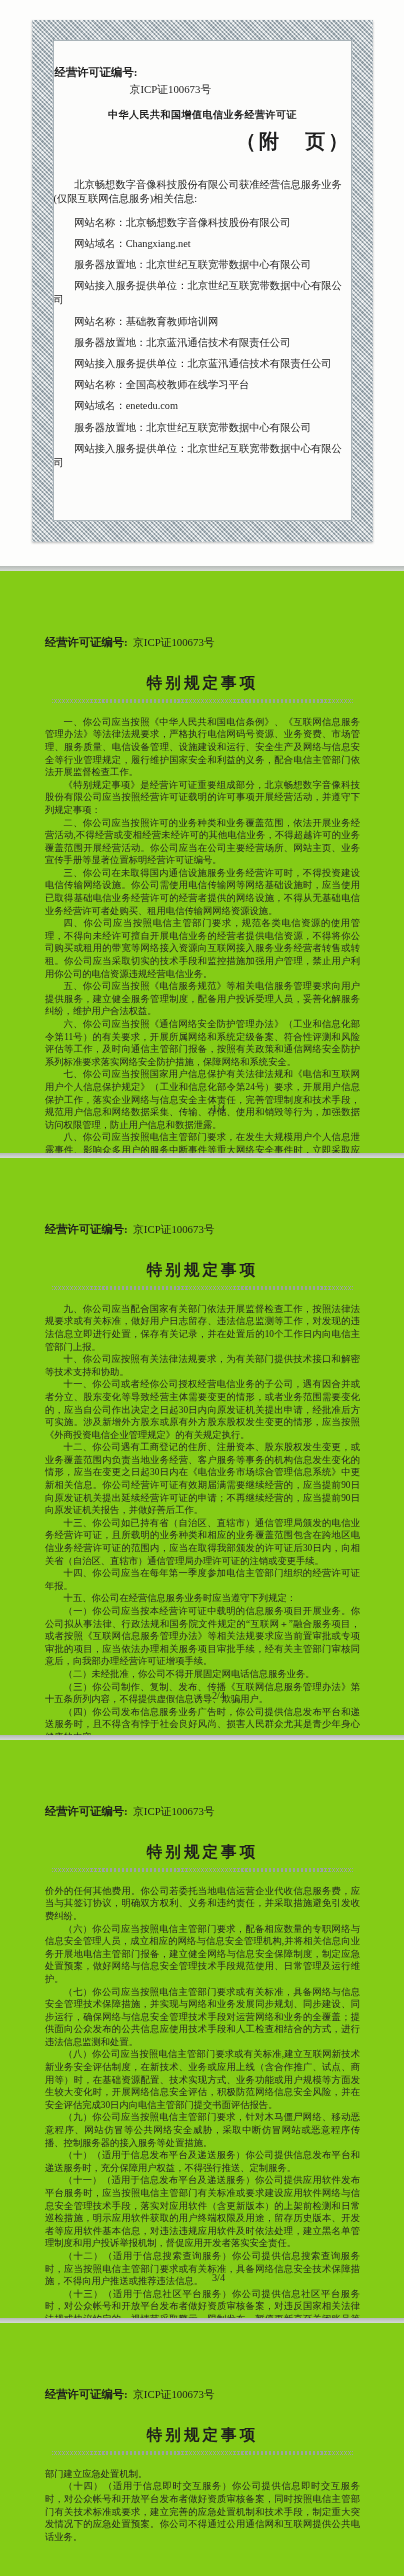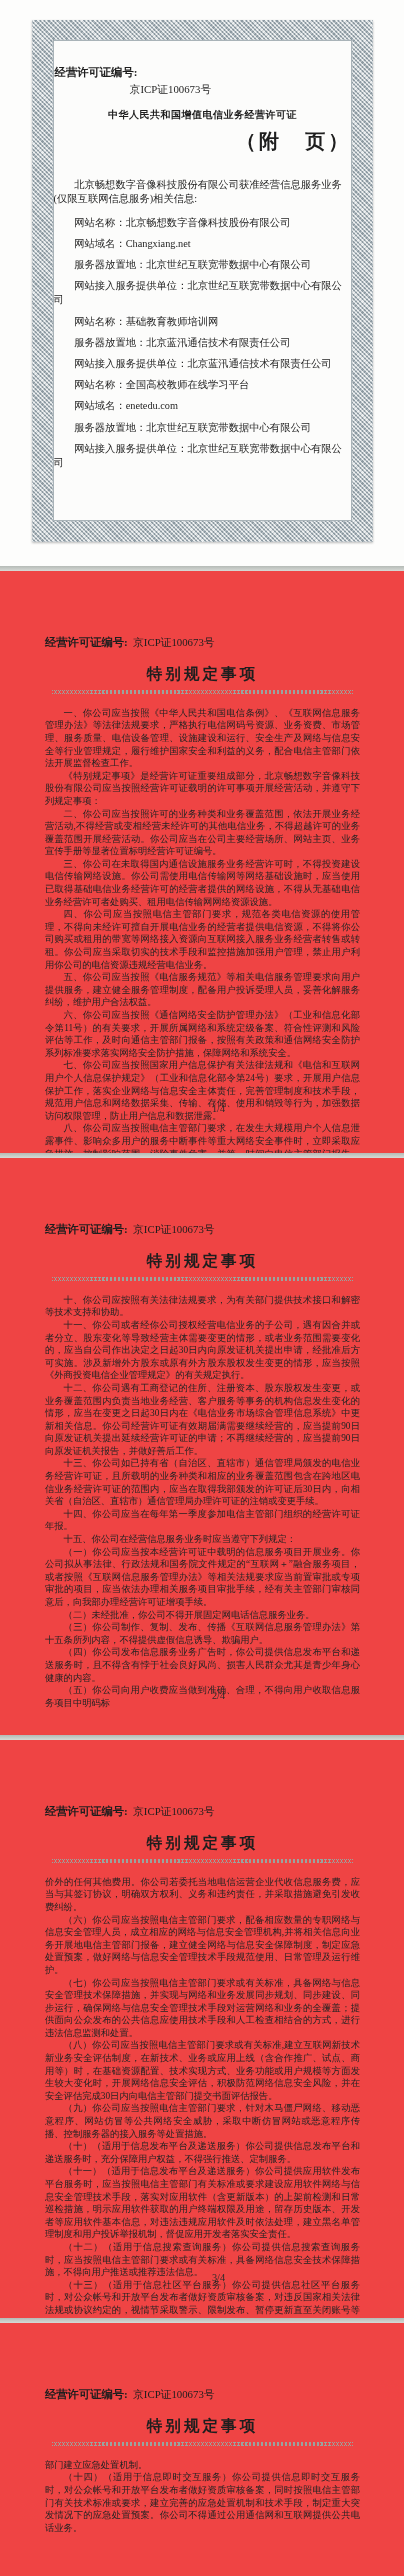--- a/index.html
+++ b/index.html
@@ -23,30 +23,30 @@
     background:#fcfcfb;outline:0.5px solid #a9b3b8;
     padding-top:24px;overflow:hidden;
   }
   .cert-label{font-size:11.3px;font-weight:bold;margin:0 0 3.1px 1px;}
   .cert-value{font-size:10.8px;margin:0 0 0 76px;}
   .cert-title{font-size:10px;font-weight:bold;text-align:center;margin:10.3px 0 0;letter-spacing:0.5px;}
   .cert-sub{font-size:20px;font-weight:bold;text-align:right;margin:6.2px 0 0;letter-spacing:3.1px;}
   .cert-intro{font-size:10.3px;line-height:14.4px;margin:23px 0 9.3px;text-indent:2em;}
   .cert-line{font-size:10.3px;line-height:14px;margin:0 0 7.2px;text-indent:2em;}
   
-  .tpage{position:absolute;left:0;width:405px;background:#ef4444;overflow:hidden;}
+  .tpage{position:absolute;left:0;width:405px;background:#84cc16;overflow:hidden;}
   .p2{top:566px;height:587px;}
   .p3{top:1153px;height:582px;}
   .p4{top:1735px;height:583px;}
   .p5{top:2318px;height:555px;}
   .tband{height:4.6px;background:linear-gradient(#b5bab6,#d6dad6);}
   .tcontent{padding:0 45px;}
   .thead{margin-top:64px;font-size:11.3px;font-weight:bold;}
   .thead .val{font-weight:normal;font-size:10.8px;margin-left:5.2px;}
-  .ttitle{text-align:center;font-size:15.5px;font-weight:bold;letter-spacing:3.1px;margin:14px 0 0;}
+  .ttitle{text-align:center;font-size:15.5px;font-weight:bold;letter-spacing:3.1px;margin:23px 0 0;}
   .zig{
     height:4.6px;width:301px;margin:5.2px auto 0;
     background:
       repeating-linear-gradient(115deg,#9ba39e 0 1px,rgba(0,0,0,0) 1px 3.6px),
       repeating-linear-gradient(65deg,#9ba39e 0 1px,rgba(0,0,0,0) 1px 3.6px);
   }
   .tbody{margin-top:12.4px;}
   .tbody p{font-size:9.3px;line-height:12.6px;margin:0;text-indent:2em;text-align:justify;color:#232323;}
   .tbody p.noind{text-indent:0;}
   .pnum{position:absolute;top:537px;left:16px;width:100%;text-align:center;font-size:10.3px;color:#2a2a2a;}
@@ -99,20 +99,21 @@
   <div class="pnum">1/4</div>
 </div>
 
 <div class="tpage p3">
   <div class="tband"></div>
   <div class="tcontent">
     <p class="thead"><span>经营许可证编号:</span><span class="val">京ICP证100673号</span></p>
     <p class="ttitle">特别规定事项</p>
     <div class="zig"></div>
     <div class="tbody">
+      <p>九、你公司应当配合国家有关部门依法开展监督检查工作，按照法律法规要求或有关标准，做好用户日志留存、违法信息监测等工作，对发现的违法信息立即进行处置，保存有关记录，并在处置后的10个工作日内向电信主管部门上报。</p>
       <p>十、你公司应按照有关法律法规要求，为有关部门提供技术接口和解密等技术支持和协助。</p>
       <p>十一、你公司或者经你公司授权经营电信业务的子公司，遇有因合并或者分立、股东变化等导致经营主体需要变更的情形，或者业务范围需要变化的，应当自公司作出决定之日起30日内向原发证机关提出申请，经批准后方可实施。涉及新增外方股东或原有外方股东股权发生变更的情形，应当按照《外商投资电信企业管理规定》的有关规定执行。</p>
       <p>十二、你公司遇有工商登记的住所、注册资本、股东股权发生变更，或业务覆盖范围内负责当地业务经营、客户服务等事务的机构信息发生变化的情形，应当在变更之日起30日内在《电信业务市场综合管理信息系统》中更新相关信息。你公司经营许可证有效期届满需要继续经营的，应当提前90日向原发证机关提出延续经营许可证的申请；不再继续经营的，应当提前90日向原发证机关报告，并做好善后工作。</p>
       <p>十三、你公司如已持有省（自治区、直辖市）通信管理局颁发的电信业务经营许可证，且所载明的业务种类和相应的业务覆盖范围包含在跨地区电信业务经营许可证的范围内，应当在取得我部颁发的许可证后30日内，向相关省（自治区、直辖市）通信管理局办理许可证的注销或变更手续。</p>
       <p>十四、你公司应当在每年第一季度参加电信主管部门组织的经营许可证年报。</p>
       <p>十五、你公司在经营信息服务业务时应当遵守下列规定：</p>
       <p>（一）你公司应当按本经营许可证中载明的信息服务项目开展业务。你公司拟从事法律、行政法规和国务院文件规定的“互联网＋”融合服务项目，或者按照《互联网信息服务管理办法》等相关法规要求应当前置审批或专项审批的项目，应当依法办理相关服务项目审批手续，经有关主管部门审核同意后，向我部办理经营许可证增项手续。</p>
       <p>（二）未经批准，你公司不得开展固定网电话信息服务业务。</p>
       <p>（三）你公司制作、复制、发布、传播《互联网信息服务管理办法》第十五条所列内容，不得提供虚假信息诱导、欺骗用户。</p>
       <p>（四）你公司发布信息服务业务广告时，你公司提供信息发布平台和递送服务时，且不得含有悖于社会良好风尚、损害人民群众尤其是青少年身心健康的内容。</p>

